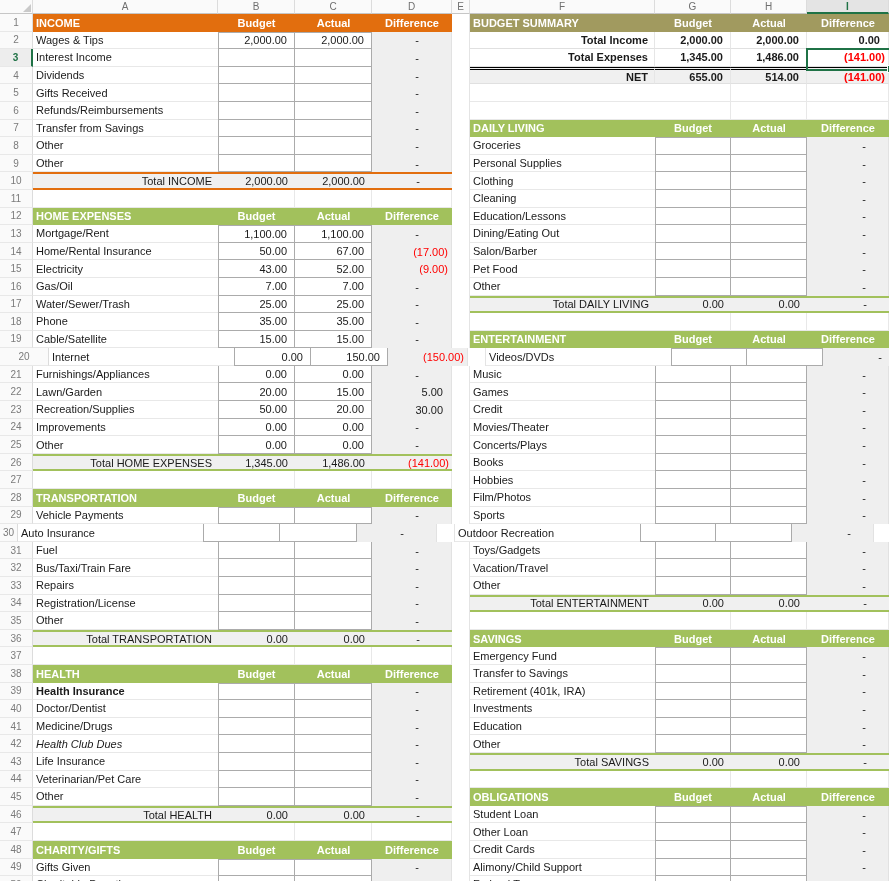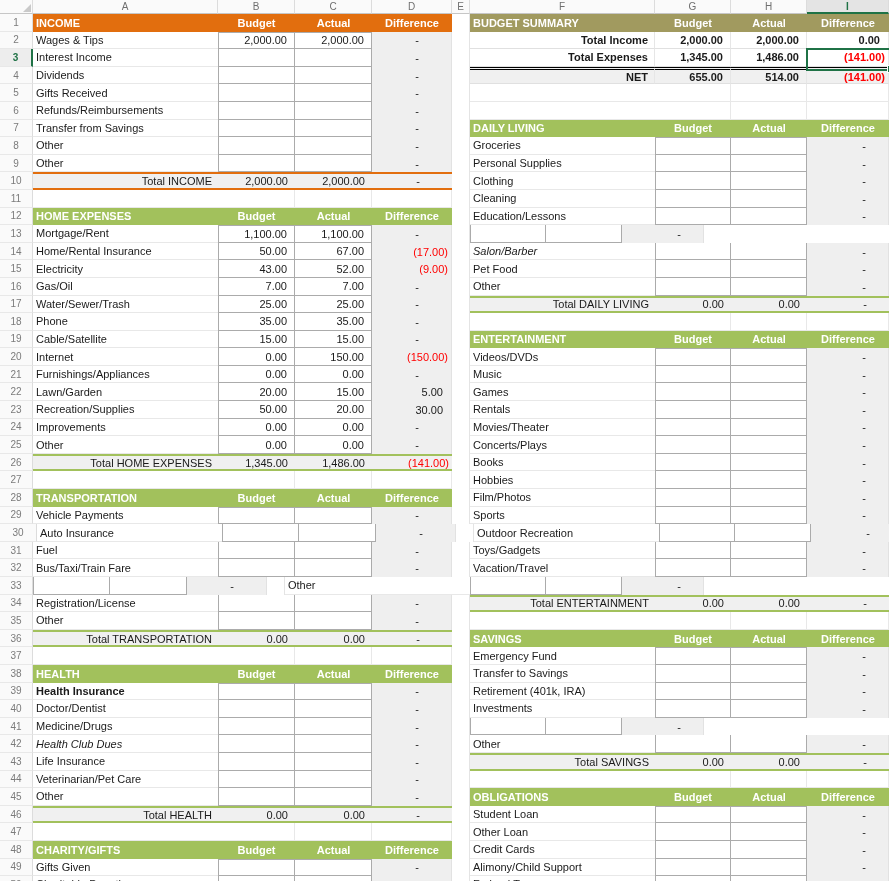--- a/index.html
+++ b/index.html
@@ -229,32 +229,33 @@
         <div class="cell box num" style="width: 76px;"></div>
         <div class="cell diffbg right dash-i" style="width: 82px;">-</div>
       </div>
       <div class="r">
         <div class="cell gut" style="width: 33px;">13</div>
         <div class="cell lab" style="width: 185px;">Mortgage/Rent</div>
         <div class="cell box box-left num box-top" style="width: 77px;">1,100.00</div>
         <div class="cell box num box-top" style="width: 77px;">1,100.00</div>
         <div class="cell diffbg right dash-d" style="width: 80px;">-</div>
         <div class="cell ce" style="width: 18px;"></div>
+        <div class="cell lab" style="width: 185px;">Dining/Eating Out</div>
         <div class="cell box box-left num" style="width: 76px;"></div>
         <div class="cell box num" style="width: 76px;"></div>
         <div class="cell diffbg right dash-i" style="width: 82px;">-</div>
       </div>
       <div class="r">
         <div class="cell gut" style="width: 33px;">14</div>
         <div class="cell lab" style="width: 185px;">Home/Rental Insurance</div>
         <div class="cell box box-left num" style="width: 77px;">50.00</div>
         <div class="cell box num" style="width: 77px;">67.00</div>
         <div class="cell diffbg right paren neg" style="width: 80px;">(17.00)</div>
         <div class="cell ce" style="width: 18px;"></div>
-        <div class="cell lab" style="width: 185px; font-style: italic;">Salon/Barber</div>
+        <div class="cell lab" style="width: 185px;">Salon/Barber</div>
         <div class="cell box box-left num" style="width: 76px;"></div>
         <div class="cell box num" style="width: 76px;"></div>
         <div class="cell diffbg right dash-i" style="width: 82px;">-</div>
       </div>
       <div class="r">
         <div class="cell gut" style="width: 33px;">15</div>
         <div class="cell lab" style="width: 185px;">Electricity</div>
         <div class="cell box box-left num" style="width: 77px;">43.00</div>
         <div class="cell box num" style="width: 77px;">52.00</div>
         <div class="cell diffbg right paren neg" style="width: 80px;">(9.00)</div>
@@ -306,21 +307,21 @@
         <div class="cell box box-left num" style="width: 77px;">15.00</div>
         <div class="cell box num" style="width: 77px;">15.00</div>
         <div class="cell diffbg right dash-d" style="width: 80px;">-</div>
         <div class="cell ce" style="width: 18px;"></div>
         <div class="cell band title band-green" style="width: 185px;">ENTERTAINMENT</div>
         <div class="cell band center band-green" style="width: 76px;">Budget</div>
         <div class="cell band center band-green" style="width: 76px;">Actual</div>
         <div class="cell band center band-green" style="width: 82px;">Difference</div>
       </div>
       <div class="r">
-        <div class="cell gut" style="width: 33px;">20</div>
+        <div class="cell gut" style="width: 49px;">20</div>
         <div class="cell lab" style="width: 185px;">Internet</div>
         <div class="cell box box-left num" style="width: 77px;">0.00</div>
         <div class="cell box num" style="width: 77px;">150.00</div>
         <div class="cell diffbg right paren neg" style="width: 80px;">(150.00)</div>
         <div class="cell ce" style="width: 18px;"></div>
         <div class="cell lab" style="width: 185px;">Videos/DVDs</div>
         <div class="cell box box-left num box-top" style="width: 76px;"></div>
         <div class="cell box num box-top" style="width: 76px;"></div>
         <div class="cell diffbg right dash-i" style="width: 82px;">-</div>
       </div>
@@ -348,21 +349,21 @@
         <div class="cell box num" style="width: 76px;"></div>
         <div class="cell diffbg right dash-i" style="width: 82px;">-</div>
       </div>
       <div class="r">
         <div class="cell gut" style="width: 33px;">23</div>
         <div class="cell lab" style="width: 185px;">Recreation/Supplies</div>
         <div class="cell box box-left num" style="width: 77px;">50.00</div>
         <div class="cell box num" style="width: 77px;">20.00</div>
         <div class="cell diffbg right plain" style="width: 80px;">30.00</div>
         <div class="cell ce" style="width: 18px;"></div>
-        <div class="cell lab" style="width: 185px;">Rentals</div>
+        <div class="cell lab" style="width: 185px;">Credit</div>
         <div class="cell box box-left num" style="width: 76px;"></div>
         <div class="cell box num" style="width: 76px;"></div>
         <div class="cell diffbg right dash-i" style="width: 82px;">-</div>
       </div>
       <div class="r">
         <div class="cell gut" style="width: 33px;">24</div>
         <div class="cell lab" style="width: 185px;">Improvements</div>
         <div class="cell box box-left num" style="width: 77px;">0.00</div>
         <div class="cell box num" style="width: 77px;">0.00</div>
         <div class="cell diffbg right dash-d" style="width: 80px;">-</div>
@@ -426,21 +427,21 @@
         <div class="cell box box-left num box-top" style="width: 77px;"></div>
         <div class="cell box num box-top" style="width: 77px;"></div>
         <div class="cell diffbg right dash-d" style="width: 80px;">-</div>
         <div class="cell ce" style="width: 18px;"></div>
         <div class="cell lab" style="width: 185px;">Sports</div>
         <div class="cell box box-left num" style="width: 76px;"></div>
         <div class="cell box num" style="width: 76px;"></div>
         <div class="cell diffbg right dash-i" style="width: 82px;">-</div>
       </div>
       <div class="r">
-        <div class="cell gut" style="width: 37px;">30</div>
+        <div class="cell gut" style="width: 18px;">30</div>
         <div class="cell lab" style="width: 185px;">Auto Insurance</div>
         <div class="cell box box-left num" style="width: 77px;"></div>
         <div class="cell box num" style="width: 77px;"></div>
         <div class="cell diffbg right dash-d" style="width: 80px;">-</div>
         <div class="cell ce" style="width: 18px;"></div>
         <div class="cell lab" style="width: 185px;">Outdoor Recreation</div>
         <div class="cell box box-left num" style="width: 76px;"></div>
         <div class="cell box num" style="width: 76px;"></div>
         <div class="cell diffbg right dash-i" style="width: 82px;">-</div>
       </div>
@@ -463,20 +464,21 @@
         <div class="cell box num" style="width: 77px;"></div>
         <div class="cell diffbg right dash-d" style="width: 80px;">-</div>
         <div class="cell ce" style="width: 18px;"></div>
         <div class="cell lab" style="width: 185px;">Vacation/Travel</div>
         <div class="cell box box-left num" style="width: 76px;"></div>
         <div class="cell box num" style="width: 76px;"></div>
         <div class="cell diffbg right dash-i" style="width: 82px;">-</div>
       </div>
       <div class="r">
         <div class="cell gut" style="width: 33px;">33</div>
+        <div class="cell lab" style="width: 185px;">Repairs</div>
         <div class="cell box box-left num" style="width: 77px;"></div>
         <div class="cell box num" style="width: 77px;"></div>
         <div class="cell diffbg right dash-d" style="width: 80px;">-</div>
         <div class="cell ce" style="width: 18px;"></div>
         <div class="cell lab" style="width: 185px;">Other</div>
         <div class="cell box box-left num" style="width: 76px;"></div>
         <div class="cell box num" style="width: 76px;"></div>
         <div class="cell diffbg right dash-i" style="width: 82px;">-</div>
       </div>
       <div class="r">
@@ -563,20 +565,21 @@
         <div class="cell box num" style="width: 76px;"></div>
         <div class="cell diffbg right dash-i" style="width: 82px;">-</div>
       </div>
       <div class="r">
         <div class="cell gut" style="width: 33px;">41</div>
         <div class="cell lab" style="width: 185px;">Medicine/Drugs</div>
         <div class="cell box box-left num" style="width: 77px;"></div>
         <div class="cell box num" style="width: 77px;"></div>
         <div class="cell diffbg right dash-d" style="width: 80px;">-</div>
         <div class="cell ce" style="width: 18px;"></div>
+        <div class="cell lab" style="width: 185px;">Education</div>
         <div class="cell box box-left num" style="width: 76px;"></div>
         <div class="cell box num" style="width: 76px;"></div>
         <div class="cell diffbg right dash-i" style="width: 82px;">-</div>
       </div>
       <div class="r">
         <div class="cell gut" style="width: 33px;">42</div>
         <div class="cell lab" style="width: 185px; font-style: italic;">Health Club Dues</div>
         <div class="cell box box-left num" style="width: 77px;"></div>
         <div class="cell box num" style="width: 77px;"></div>
         <div class="cell diffbg right dash-d" style="width: 80px;">-</div>

